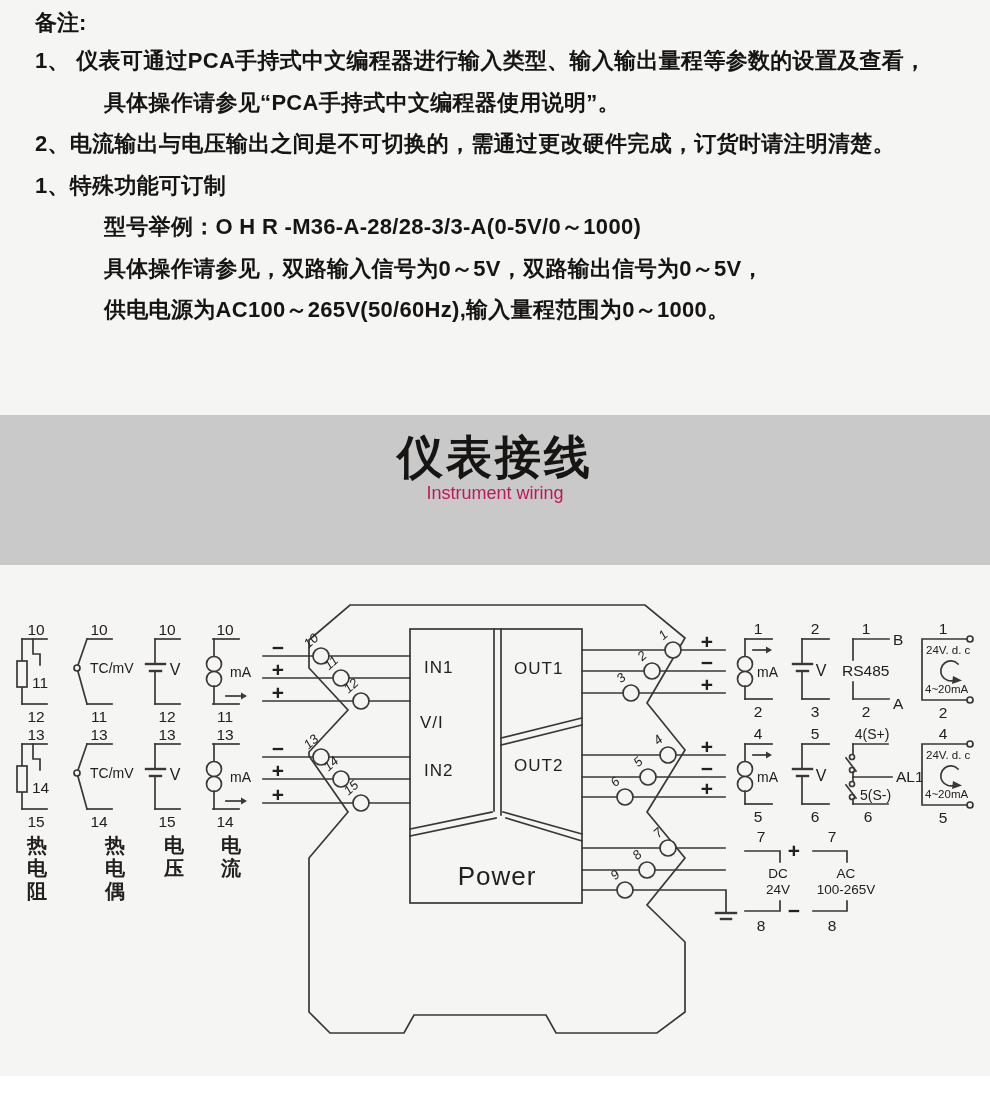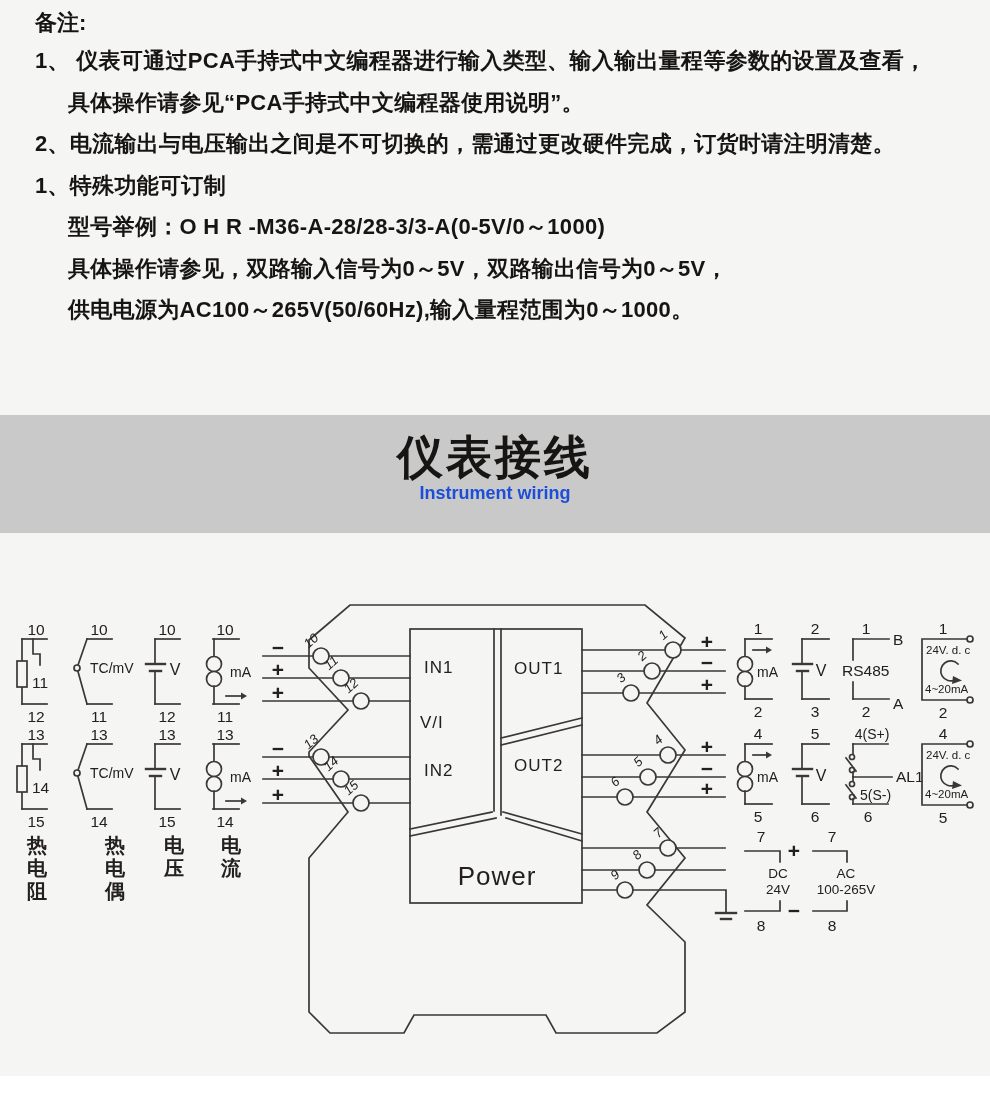--- a/index.html
+++ b/index.html
@@ -3,26 +3,26 @@
 <meta charset="utf-8">
 <style>
   html,body{margin:0;padding:0;background:#ffffff;}
   .page{position:relative;width:990px;height:1094px;background:#f5f5f3;overflow:hidden;
         font-family:"Liberation Sans","DejaVu Sans",sans-serif;color:#171513;}
   
   .notes{position:absolute;top:6px;left:0;width:968px;}
   .notes .heading{font-size:22px;font-weight:700;padding-left:35px;line-height:34px;}
   .notes .line{font-size:22px;font-weight:600;line-height:41.5px;padding-left:35px;
                letter-spacing:.3px;white-space:nowrap;}
-  .notes .line.ind{padding-left:68px;}
+  .notes .line.ind{padding-left:104px;}
   
-  .banner{position:absolute;top:415px;left:0;width:990px;height:118px;background:#c9c9c9;
+  .banner{position:absolute;top:415px;left:0;width:990px;height:150px;background:#c9c9c9;
           text-align:center;}
   .banner .title{font-size:46px;font-weight:700;letter-spacing:3px;padding-top:17px;line-height:50px;}
-  .banner .subtitle{font-size:18px;font-weight:700;color:#1d4ed8;line-height:22px;}
+  .banner .subtitle{font-size:18px;font-weight:400;color:#be185d;line-height:22px;}
   
   .diagram{position:absolute;top:560px;left:0;}
   .bottom-strip{position:absolute;left:0;top:1076px;width:990px;height:18px;background:#ffffff;}
   svg text{fill:#23201e;}
   .ln{stroke:#3a3735;stroke-width:1.7;fill:none;stroke-linecap:square;}
   .ln2{stroke:#3a3735;stroke-width:2.4;fill:none;stroke-linecap:square;}
   .node{stroke:#3a3735;stroke-width:1.7;fill:#f5f5f3;}
   .solid{fill:#3a3735;stroke:none;}
   .t15{font-size:15.5px;font-weight:500;}
   .t14{font-size:14px;font-weight:500;}

